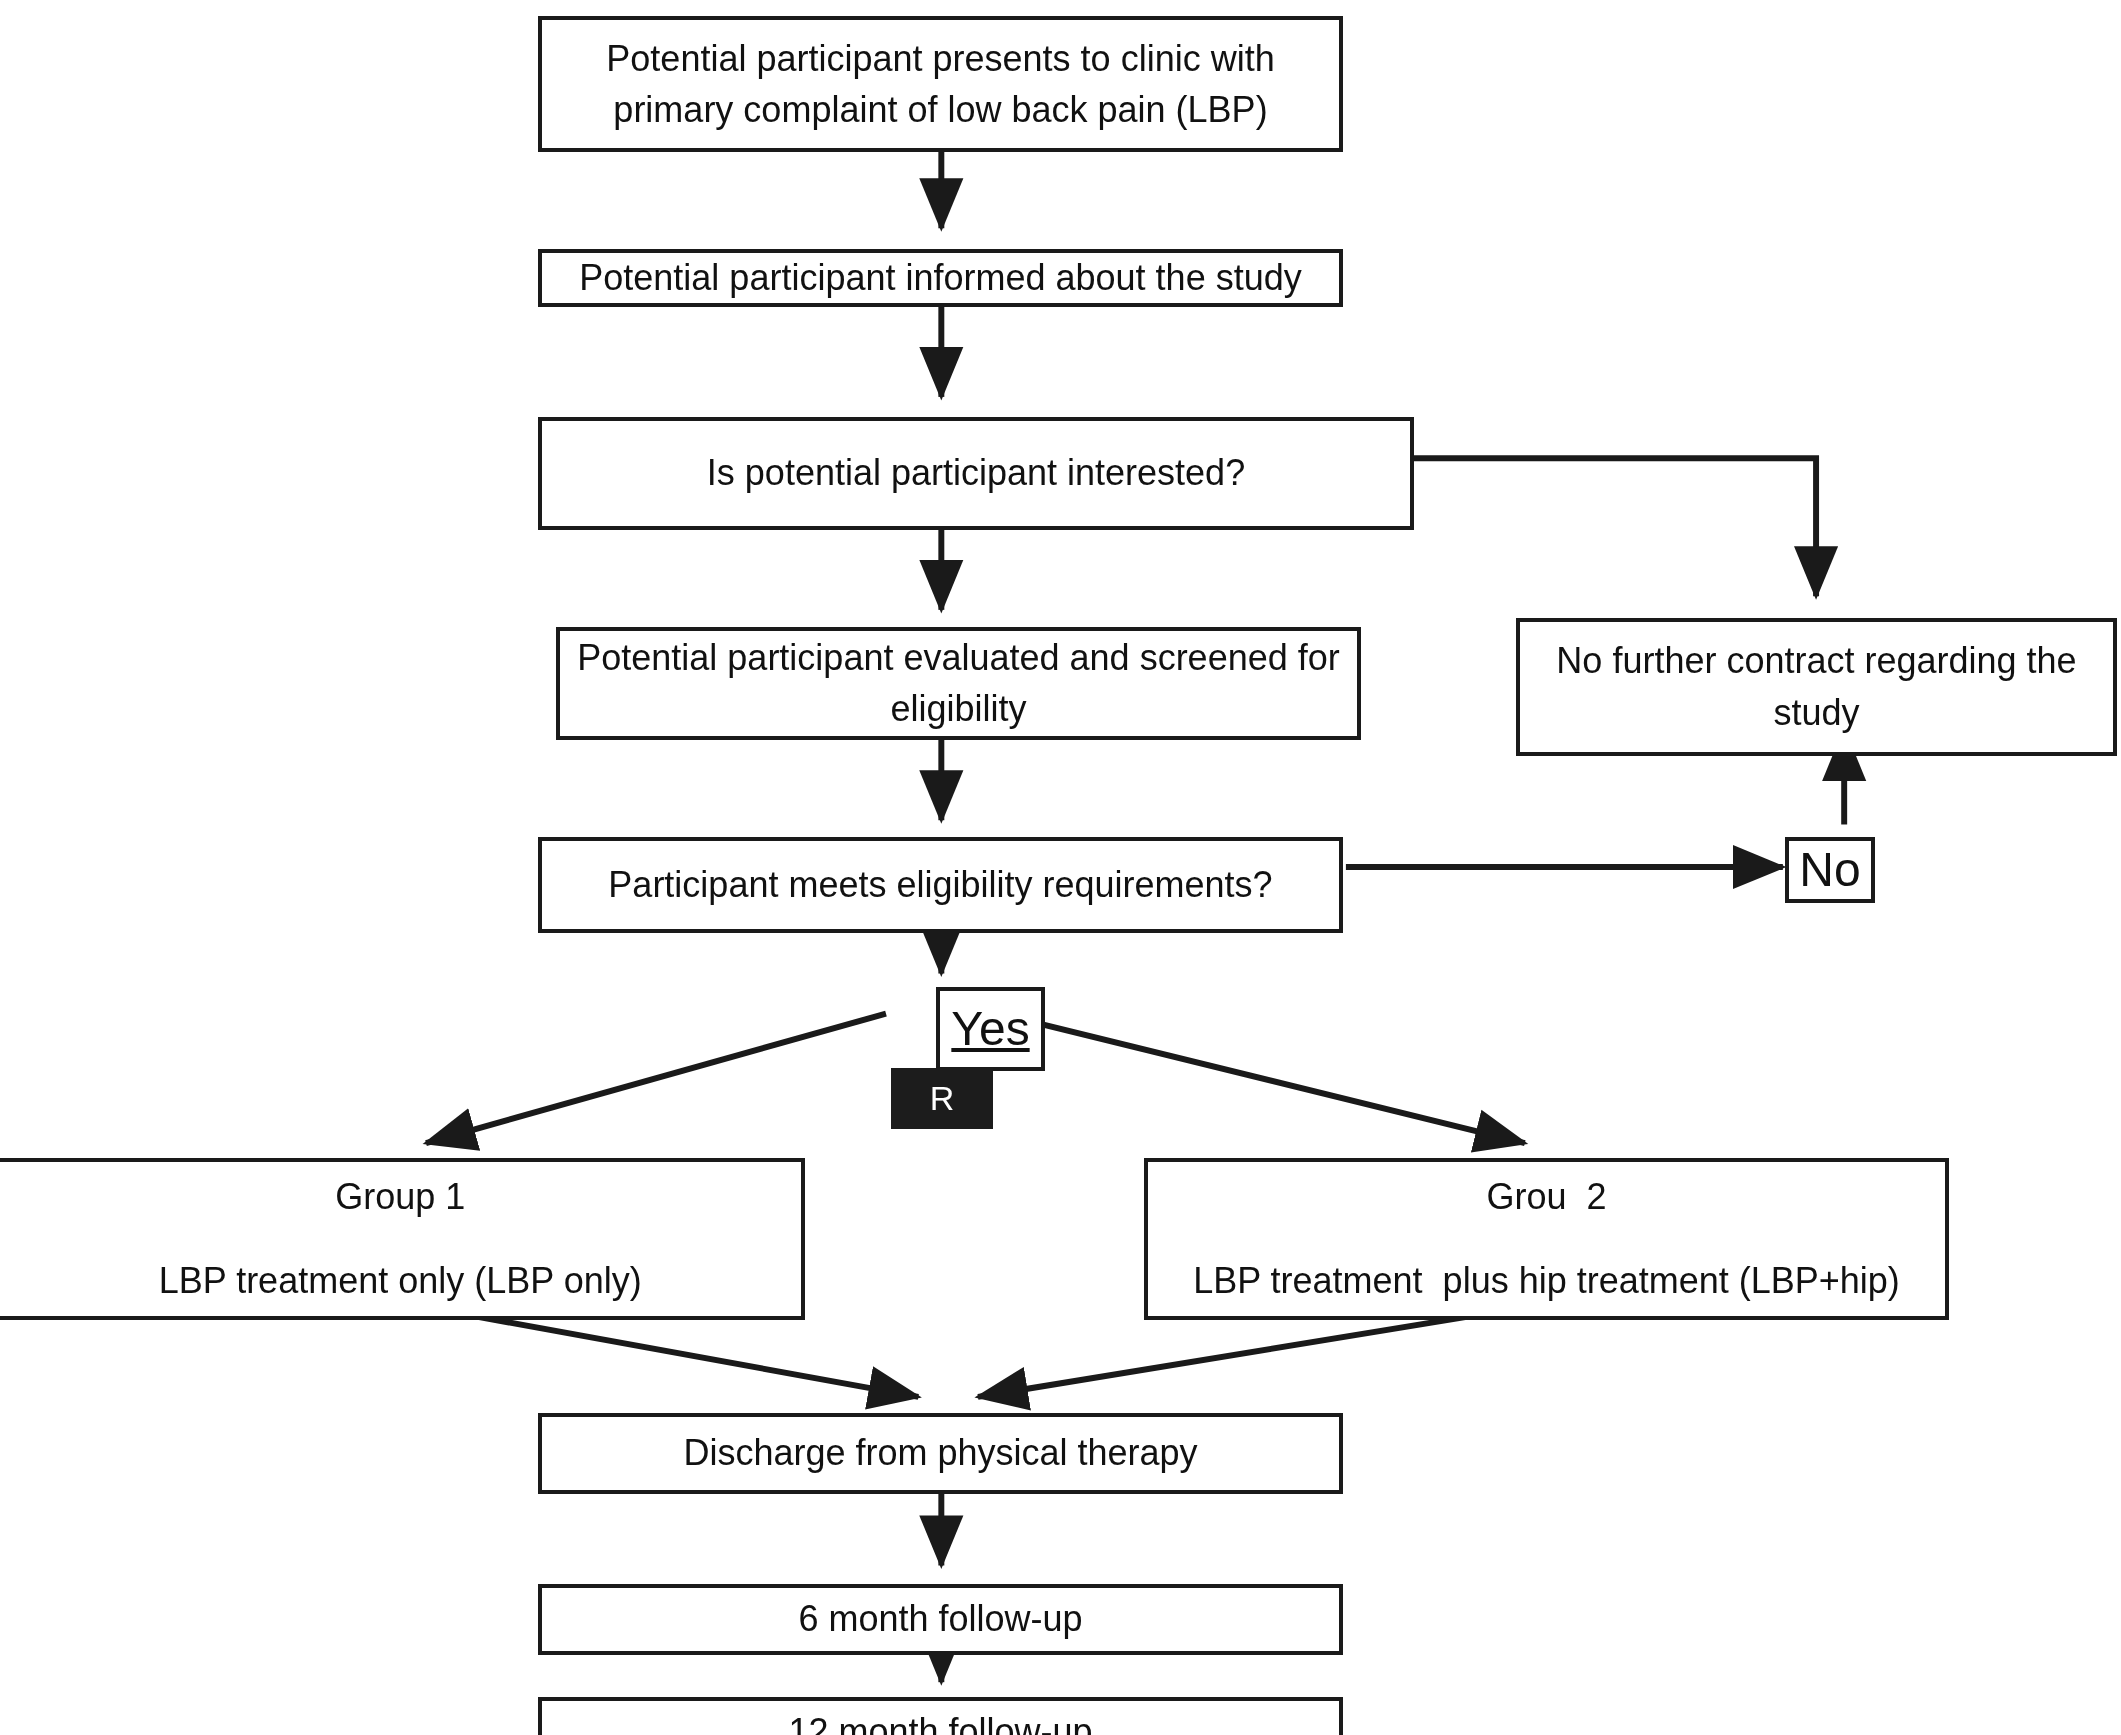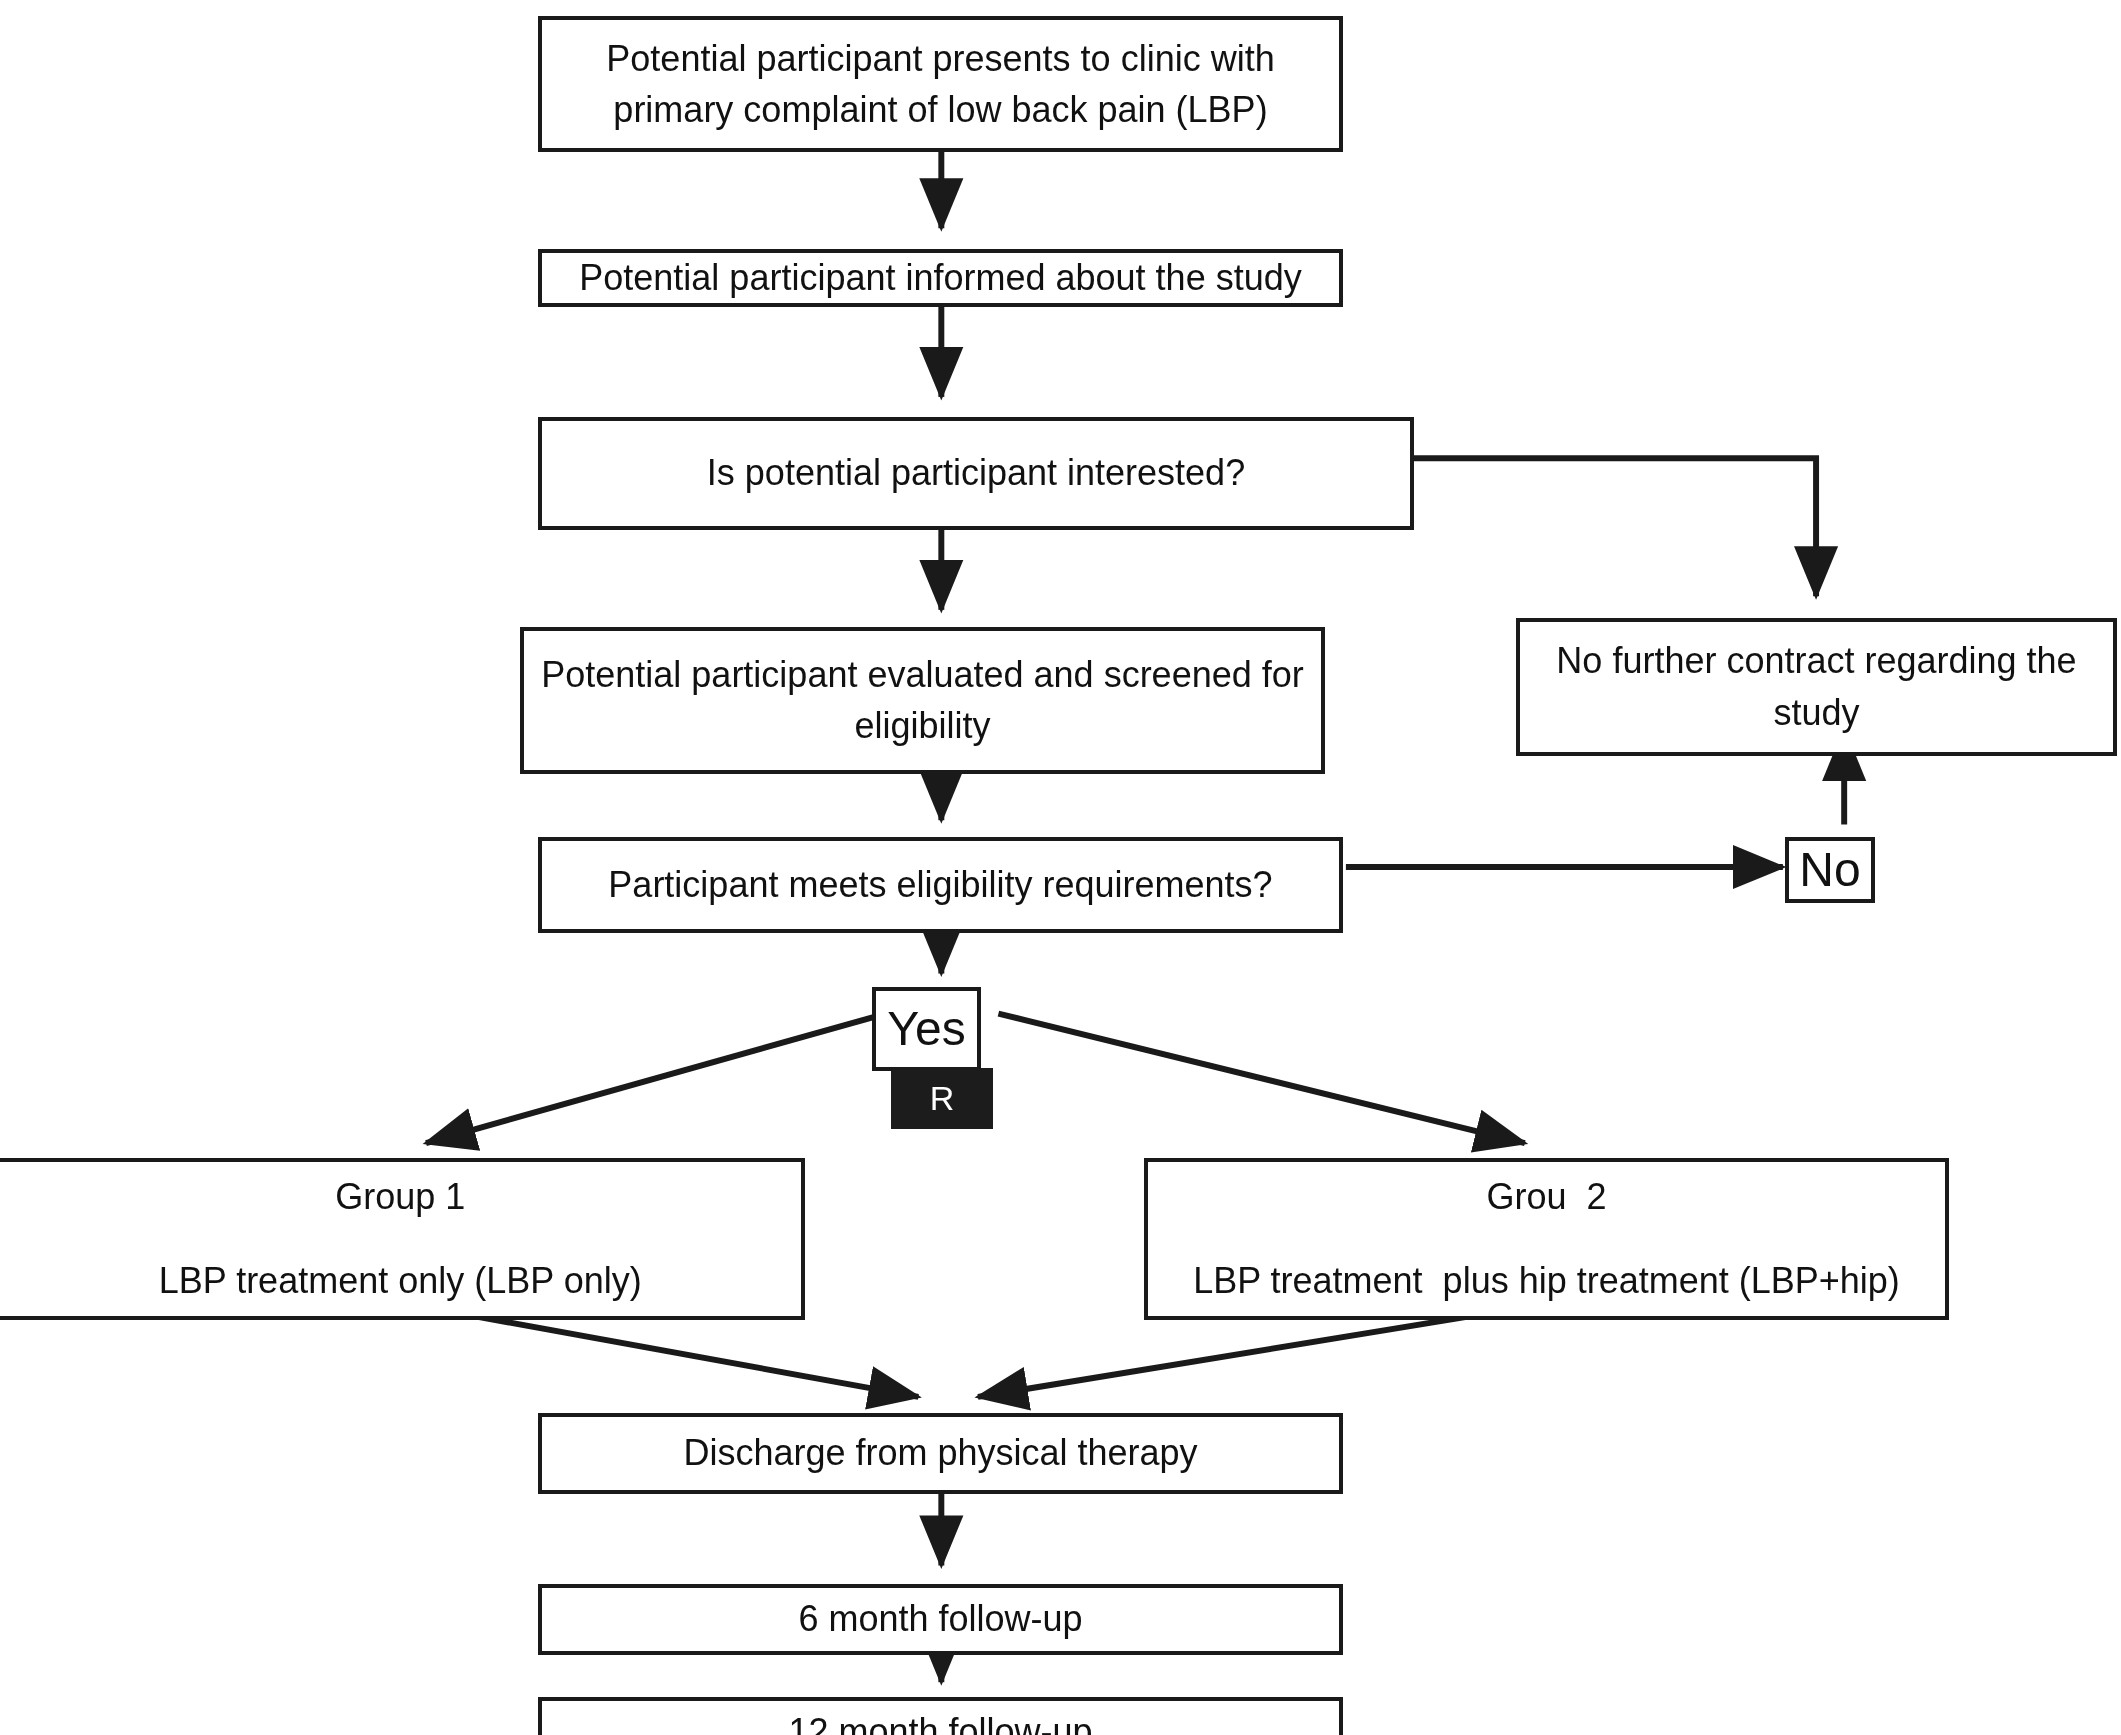--- a/index.html
+++ b/index.html
@@ -108,34 +108,34 @@
 
   <div class="node" style="left:538px; top:405px; width:876px; height:113px;align-items:center;">
     <span class="ln">Is potential participant interested?</span>
   </div>
 
   <div class="node" style="left:1516px; top:606px; width:601px; height:138px;">
     <span class="ln">No further contract regarding the</span>
     <span class="ln" style="margin-top:5.1px;">study</span>
   </div>
 
-  <div class="node" style="left:520px; top:615px; width:805px; height:147px;">
+  <div class="node" style="left:556px; top:615px; width:805px; height:113px;">
     <span class="ln">Potential participant evaluated and screened for</span>
     <span class="ln" style="margin-top:5.1px;">eligibility</span>
   </div>
 
   <div class="node" style="left:538px; top:825px; width:805px; height:96px;">
     <span class="ln">Participant meets eligibility requirements?</span>
   </div>
 
   <div class="node small" style="left:1785px; top:825px; width:90px; height:66px;">
     <span class="ln">No</span>
   </div>
 
-  <div class="node small" style="left:872px; top:975px; width:109px; height:84px;">
+  <div class="node small" style="left:936px; top:975px; width:109px; height:84px;text-decoration:underline;">
     <span class="ln">Yes</span>
   </div>
 
   <div class="node rand" style="left:891px; top:1056px; width:102px; height:61px;">
     <span class="ln">R</span>
   </div>
 
   <div class="node two-line-gap" style="left:-4.3px; top:1146px; width:809px; height:162px;">
     <span class="ln">Group 1</span>
     <span class="ln">LBP treatment only (LBP only)</span>

